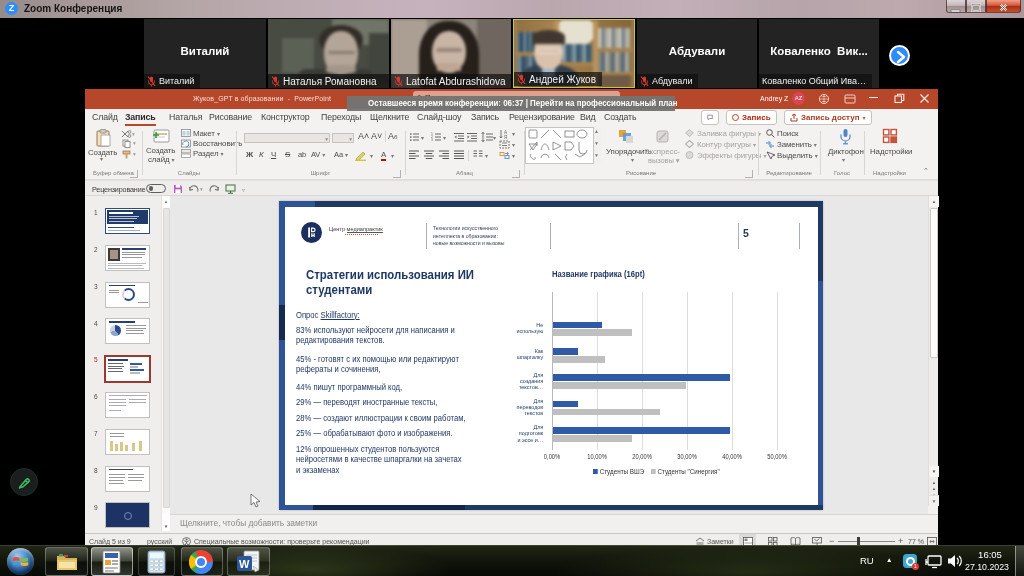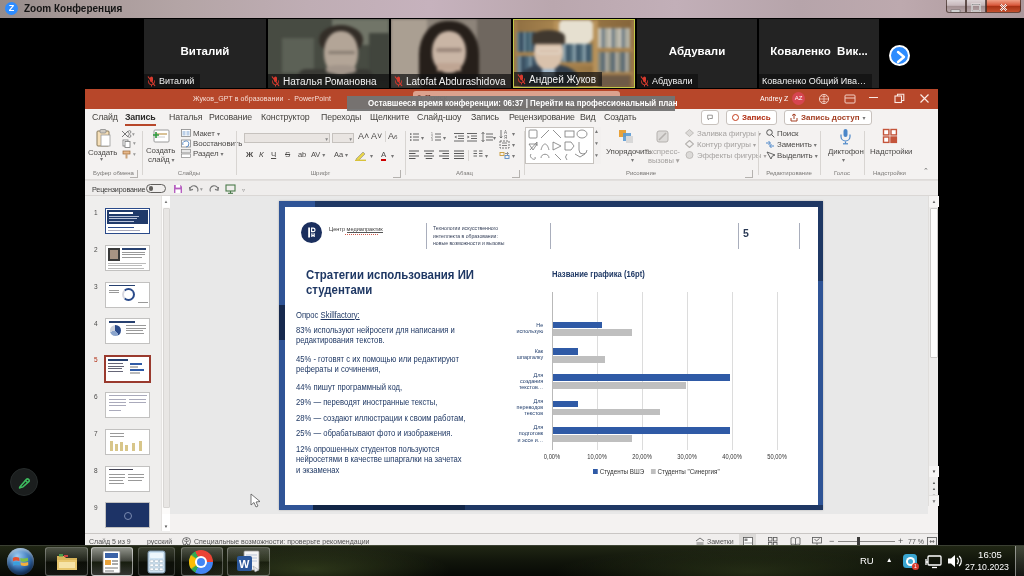--- a/index.html
+++ b/index.html
@@ -718,20 +718,23 @@
     </div>
   </div>
   <div id="vscroll" class="abs">
     <div style="position:absolute;left:0;top:0;width:10px;height:11px;text-align:center;font-size:4.5px;color:#666;line-height:11px;background:#F6F5F4">▲</div>
     <div style="position:absolute;left:0.5px;top:12px;width:8px;height:150px;background:#FDFDFC;border:1px solid #CCCAC8;border-radius:1px"></div>
     <div style="position:absolute;left:0;top:270px;width:10px;height:11px;text-align:center;font-size:4.5px;color:#444;line-height:11px;background:#F6F5F4">▼</div>
     <div style="position:absolute;left:0;top:284px;width:10px;height:12px;text-align:center;font-size:4px;color:#555;line-height:6px">▲<br>▲</div>
     <div style="position:absolute;left:0;top:297px;width:10px;height:12px;text-align:center;font-size:4px;color:#555;line-height:6px">▼<br>▼</div>
     <div style="position:absolute;left:0;bottom:0;width:10px;height:11px;text-align:center;font-size:5px;color:#777;line-height:11px;background:#F3F2F1;border-top:1px solid #E0DEDC">▼</div>
   </div>
+  <div id="notes" class="abs">
+      <span style="position:absolute;left:10px;top:3px">Щелкните, чтобы добавить заметки</span>
+    </div>
   <div id="status" class="abs">
     <span style="position:absolute;left:4px;top:3.5px">Слайд 5 из 9</span>
     <span style="position:absolute;left:62px;top:3.5px">русский</span>
     <svg style="position:absolute;left:97px;top:2.5px" width="9" height="9" viewBox="0 0 9 9">
         <circle cx="4.5" cy="4.5" r="4" fill="none" stroke="#555" stroke-width=".8"></circle>
         <circle cx="4.5" cy="2.4" r="0.9" fill="#555"></circle>
         <path d="M2 3.8 L4.5 4.6 L7 3.8 M4.5 4.6 V6 L3 8 M4.5 6 L6 8" fill="none" stroke="#555" stroke-width=".8"></path>
       </svg>
     <span style="position:absolute;left:109px;top:3.5px">Специальные возможности: проверьте рекомендации</span>
     <svg style="position:absolute;left:610px;top:2.5px" width="10" height="9" viewBox="0 0 10 9">

